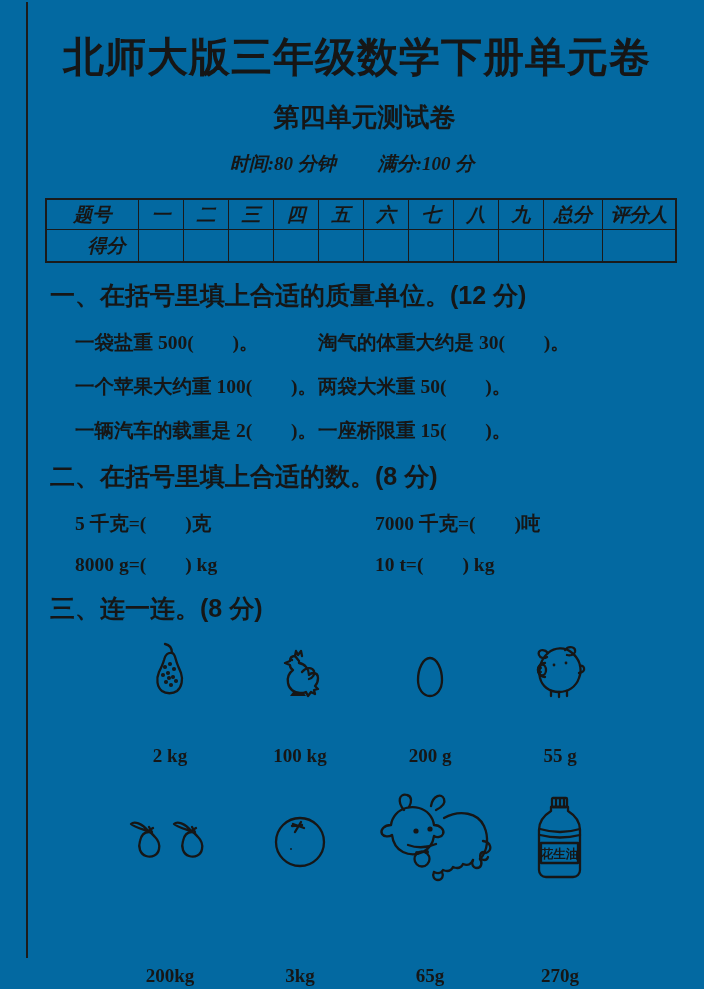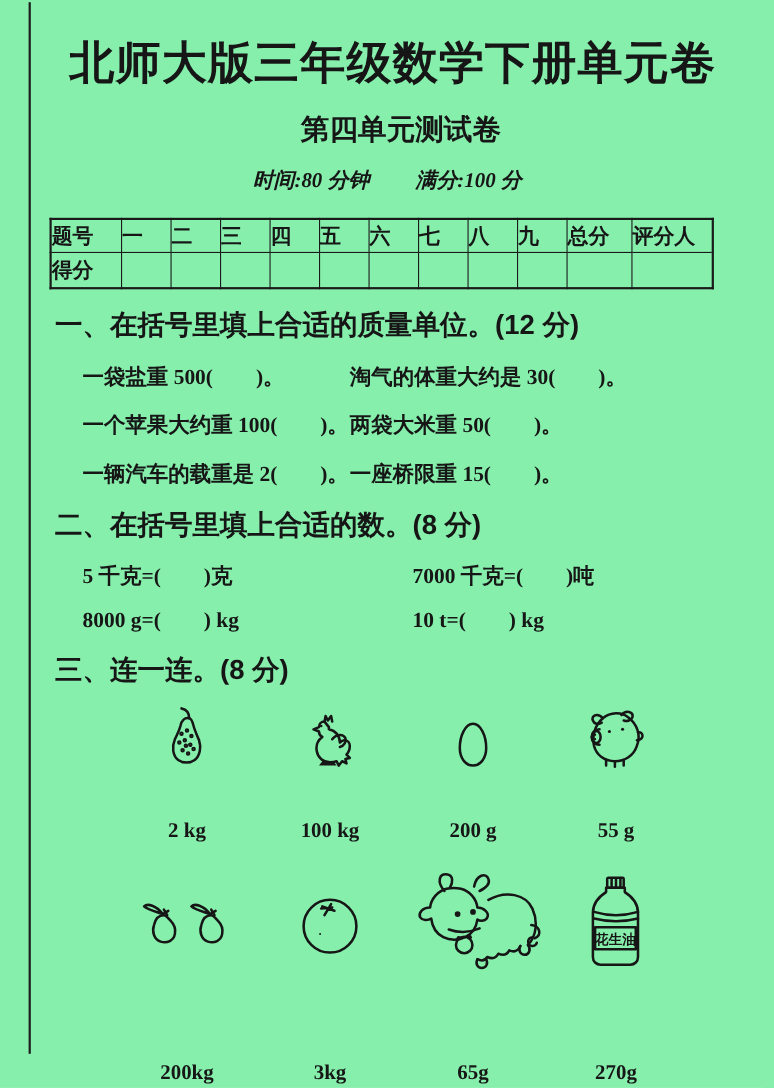--- a/index.html
+++ b/index.html
@@ -1,19 +1,19 @@
 <!DOCTYPE html>
 <html><head>
 <meta charset="utf-8">
 <style>
   html,body{margin:0;padding:0;}
   .page{
     position:relative;
     width:704px;height:989px;
-    background:#86efac;
+    background:#0369a1;
     color:#161616;
     font-family:"Liberation Serif","DejaVu Serif",serif;
     overflow:hidden;
   }
   .margin-rule{
     position:absolute;left:26px;top:2px;width:2px;height:956px;
     background:#1c1c1c;
   }
   .doc-title{
     margin:30px 30px 0 40px;
@@ -35,27 +35,28 @@
   }
   .doc-info span{display:inline-block;}
   .doc-info .gap{width:42px;}
   table.score-table{
     border-collapse:collapse;
     margin:21px 0 0 45px;
     table-layout:fixed;
   }
   table.score-table td{
     border:1.6px solid #1a1a1a;
-    text-align:left;vertical-align:middle;
+    text-align:center;vertical-align:middle;
     font-size:19px;font-weight:600;
     padding:0;
+    font-style:italic;
   }
   table.score-table{border:2.5px solid #1a1a1a;}
   .score-table .r1 td{height:29px;}
-  .score-table .r2 td{height:31px;}
+  .score-table .r2 td{height:31px;padding-left:28px;}
   .c-label{width:63px;}
   .c-num{width:44px;}
   .c-total{width:58px;}
   .c-grader{width:72px;}
   .sec-heading{
     margin:16px 0 0 50px;
     font-size:25px;font-weight:bold;
     font-family:"Liberation Sans","DejaVu Sans",sans-serif;
     white-space:pre;
   }

